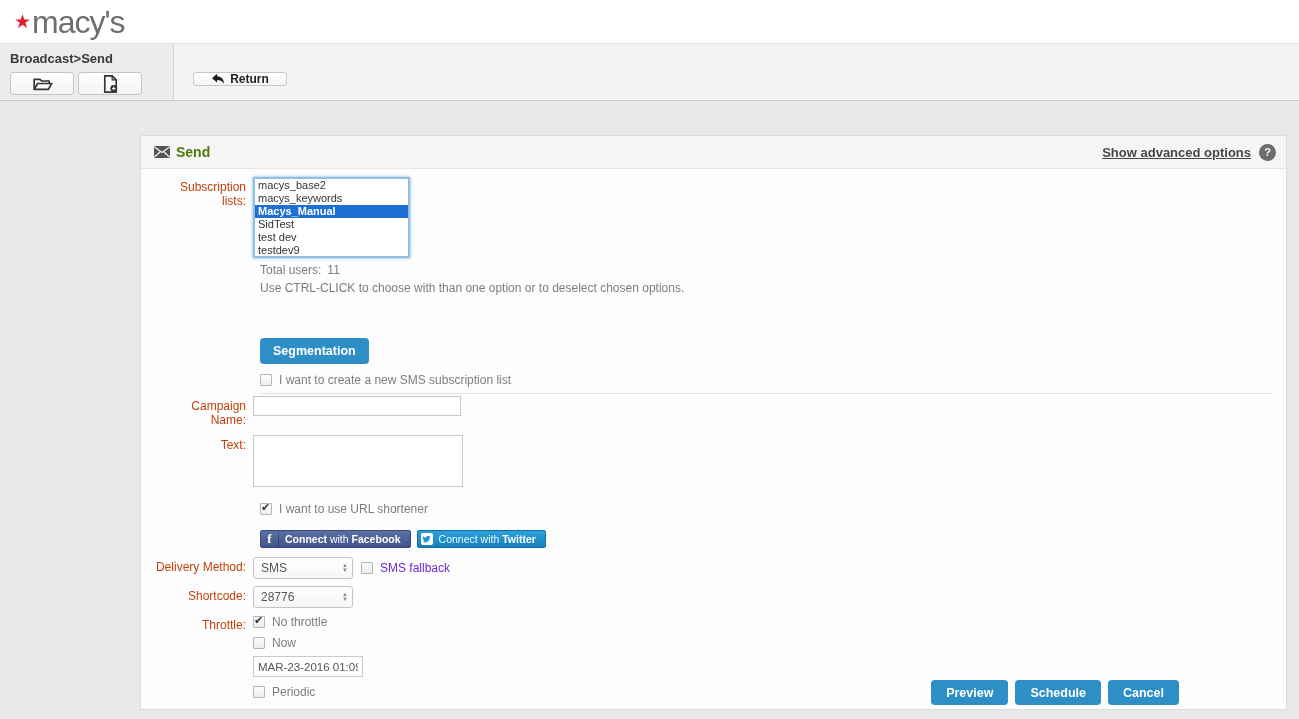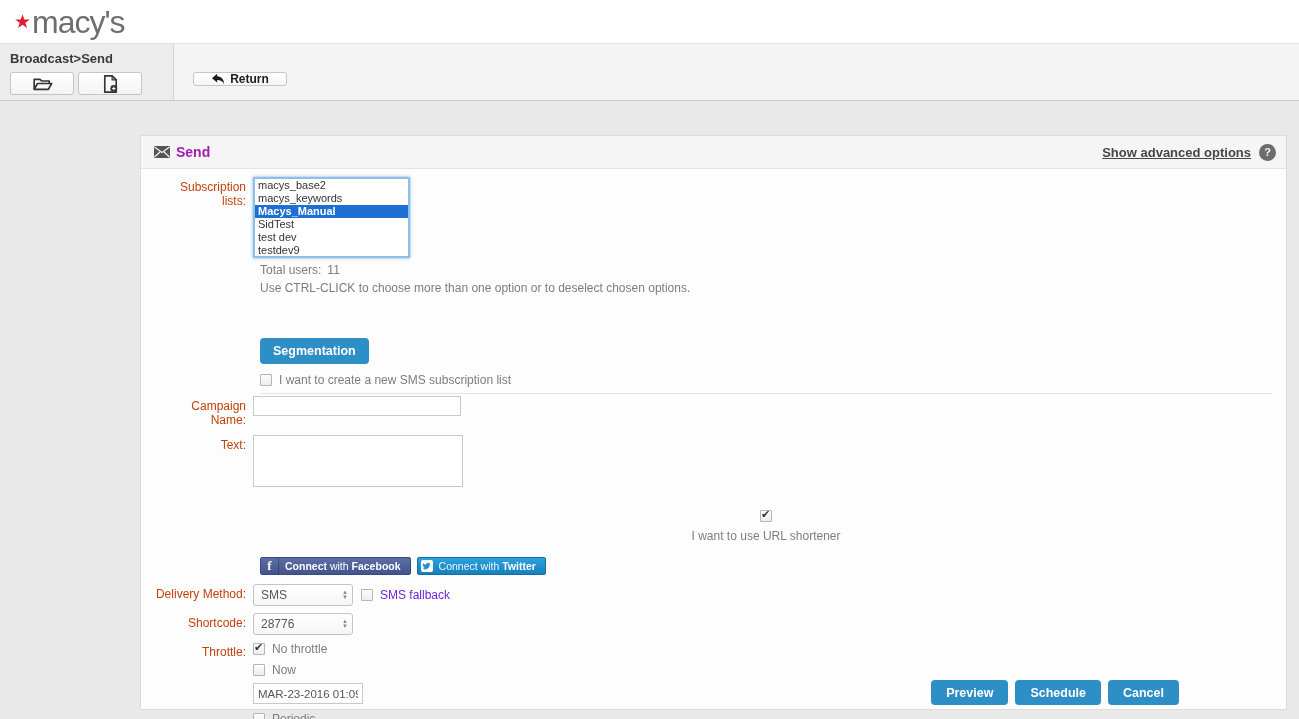--- a/index.html
+++ b/index.html
@@ -47,21 +47,21 @@
     position:relative;
     margin:34px 12px 0 140px;
     height:575px;
     background:#fdfdfd;
     border:1px solid #dcdcdc;
   }
   .panel-header {
     height:33px; background:#f5f5f5; border-bottom:1px solid #e5e5e5;
     display:flex; align-items:center; padding:0 10px 0 13px;
   }
-  .panel-title { font-size:14px; font-weight:700; color:#a21caf; margin-left:6px; }
+  .panel-title { font-size:14px; font-weight:700; color:#4d7c0f; margin-left:6px; }
   .adv-link {
     margin-left:auto; font-size:13px; font-weight:700; color:#474747;
     text-decoration:underline; cursor:pointer;
   }
   .help-icon {
     margin-left:8px; width:17px; height:17px; border-radius:50%;
     background:#6d6d6d; color:#f5f5f5; font-size:11px; font-weight:700;
     display:flex; align-items:center; justify-content:center; cursor:pointer;
   }
 
@@ -235,42 +235,42 @@
         <div class="opt selected">Macys_Manual</div>
         <div class="opt">SidTest</div>
         <div class="opt">test dev</div>
         <div class="opt">testdev9</div>
         <div class="opt">Tester</div>
       </div>
     </div>
     <div class="total-users indent">
       <span>Total users:</span><b>11</b>
     </div>
-    <div class="hint indent">Use CTRL-CLICK to choose more than one option or to deselect chosen options.</div>
+    <div class="hint indent">Use CTRL-CLICK to choose with than one option or to deselect chosen options.</div>
 
     <div class="indent">
       <button class="seg-btn">Segmentation</button>
     </div>
     <div class="checkrow indent">
       <span class="checkbox"></span>
       <span>I want to create a new SMS subscription list</span>
     </div>
     <div class="form-divider"></div>
 
     <div class="row mt2">
       <div class="lbl">Campaign Name:</div>
       <input class="text-input" type="text" value="" style="">
     </div>
 
     <div class="row mt8">
       <div class="lbl">Text:</div>
       <textarea class="text-area" style=""></textarea>
     </div>
 
-    <div class="checkrow indent" style="margin-top:23px;flex-direction:column;">
+    <div class="checkrow indent" style="margin-top:15px;">
       <span class="checkbox checked"></span>
       <span>I want to use URL shortener</span>
     </div>
 
     <div class="social-row indent">
       <div class="fb-btn">
         <span class="fb-f">f</span>
         <span class="b">Connect</span>&nbsp;
         <span>with</span>&nbsp;
         <span class="b">Facebook</span>

